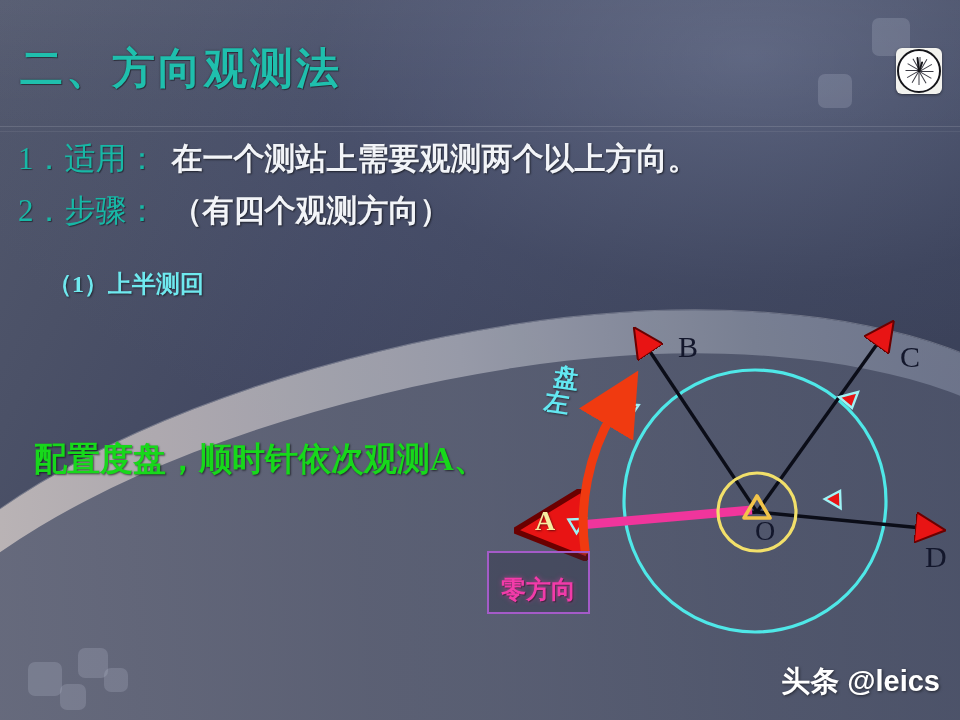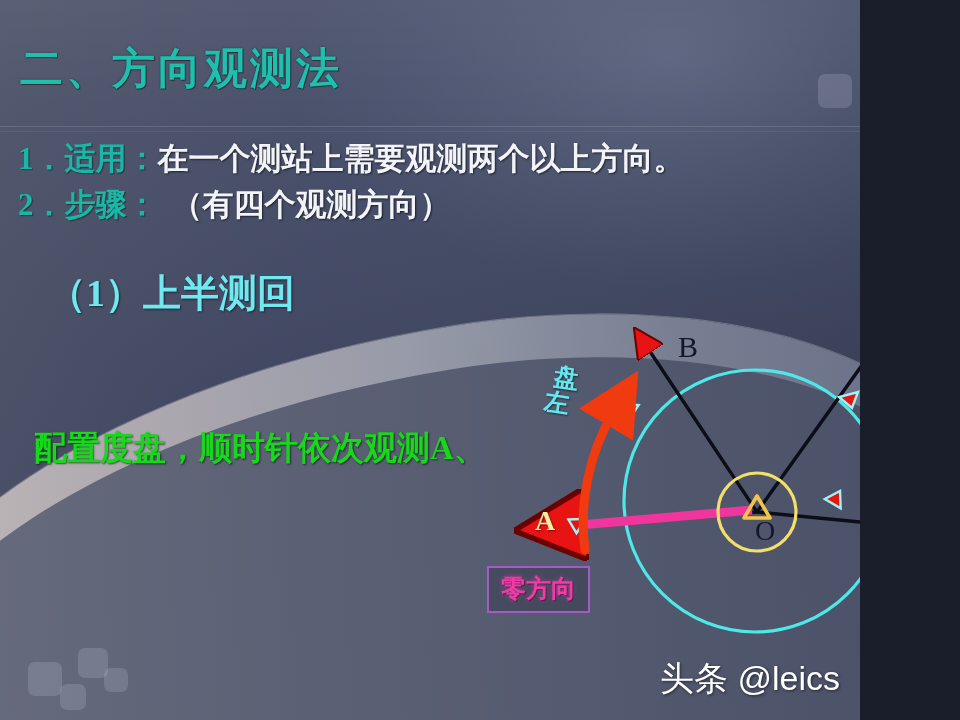--- a/index.html
+++ b/index.html
@@ -1,18 +1,18 @@
 <!DOCTYPE html>
 <html><head>
 <meta charset="utf-8">
 <style>
   html,body{margin:0;padding:0;background:#1a1e2b;}
   #slide{
     position:relative;
-    width:860px;height:720px;
+    width:960px;height:720px;
     overflow:hidden;
     font-family:"Liberation Serif", serif;
     background:
       radial-gradient(ellipse 140% 100% at 78% 8%, rgba(120,130,160,0.55) 0%, rgba(90,100,130,0.25) 32%, rgba(0,0,0,0) 62%),
       linear-gradient(116deg, #52586d 0%, #4b5167 16%, #414761 36%, #3b4159 55%, #373d54 72%, #333950 100%);
   }
   
   .band{position:absolute;left:-12%;top:46%;width:130%;height:120%;
     background:linear-gradient(96deg,#cfc6c2 0%, #b9b3b6 22%, #9ea1ae 48%, #7d8497 70%, #666e86 100%);
     border-radius:58% 46% 0 0 / 34% 30% 0 0;
@@ -41,52 +41,52 @@
   .hand{position:absolute;left:50%;top:50%;background:#15151a;transform-origin:0 50%;border-radius:1px;}
   .tickring{position:absolute;inset:3px;border-radius:50%;}
   .tk{position:absolute;left:50%;top:50%;width:1px;height:14px;background:#3a3a44;transform-origin:50% 0;}
 
   
   #title{position:absolute;left:20px;top:40px;font-size:43px;letter-spacing:3px;
     color:#1fbfad;font-weight:bold;
     text-shadow:0 0 2px rgba(0,0,0,.5), 1px 1px 0 rgba(0,0,0,.35);}
 
   .row{position:absolute;white-space:nowrap;}
-  .teal{color:#17b8a6;font-weight:bold;text-shadow:1px 1px 1px rgba(0,0,0,.45);}
+  .teal{color:#17b8a6;font-weight:normal;text-shadow:1px 1px 1px rgba(0,0,0,.45);}
   .white{color:#f2f4f8;font-weight:bold;text-shadow:1px 1px 2px rgba(0,0,0,.6);}
   .cyan{color:#6fe9ef;font-weight:bold;text-shadow:1px 1px 2px rgba(0,0,0,.55);}
   .green{color:#17d81b;font-weight:bold;text-shadow:1px 1px 2px rgba(0,0,0,.6);}
 
   #line1{left:18px;top:138px;font-size:31px;}
-  #line2{left:18px;top:184px;font-size:31px;}
-  #sub1{left:48px;top:268px;font-size:38px;}
+  #line2{left:18px;top:190px;font-size:31px;}
+  #sub1{left:48px;top:268px;font-size:24px;}
   .body-line{left:34px;font-size:33px;}
-  #b1{top:327px;} #b2{top:382px;} #b3{top:426px;text-align:right;} #b4{top:492px;}
+  #b1{top:327px;} #b2{top:382px;} #b3{top:437px;text-align:right;} #b4{top:492px;}
 
   
   #diagram{position:absolute;left:480px;top:300px;width:480px;height:340px;}
   #diagram svg{display:block;}
   .lbl{position:absolute;font-family:"Liberation Serif", serif;}
   #lblB{left:678px;top:330px;font-size:30px;color:#13172c;}
   #lblC{left:900px;top:340px;font-size:30px;color:#13172c;}
   #lblD{left:925px;top:540px;font-size:30px;color:#13172c;}
   #lblO{left:755px;top:515px;font-size:28px;color:#13172c;}
   #lblA{left:535px;top:505px;font-size:28px;color:#f6eda0;font-weight:bold;
     text-shadow:1px 1px 2px rgba(0,0,0,.5);}
 
   #panzuo{position:absolute;left:552px;top:365px;font-size:25px;color:#63e8f2;font-weight:bold;
     line-height:1.02;transform:rotate(8deg);text-shadow:1px 1px 2px rgba(0,0,0,.55);}
 
-  #zeroBox{position:absolute;left:487px;top:551px;padding:4px 12px 6px 12px;
-    border:2px solid #a45bc8;background:rgba(40,44,62,.35);margin-top:15px;}
+  #zeroBox{position:absolute;left:487px;top:551px;padding:20px 12px 6px 12px;
+    border:2px solid #a45bc8;background:rgba(40,44,62,.35);}
   #zeroBox span{font-size:25px;color:#f23ba9;font-weight:bold;
     text-shadow:0 0 5px rgba(242,59,169,.55), 1px 1px 1px rgba(0,0,0,.5);}
 
-  #watermark{position:absolute;right:20px;bottom:18px;font-size:34px;color:#ffffff;
-    font-family:"Liberation Sans", sans-serif;font-weight:normal;
+  #watermark{position:absolute;right:20px;bottom:18px;font-size:29px;color:#ffffff;
+    font-family:"Liberation Sans", sans-serif;font-weight:bold;
     text-shadow:1px 1px 3px rgba(0,0,0,.55);}
 </style>
 </head>
 <body>
 
 <div id="slide">
 
   <div class="band"></div>
   <div class="band2"></div>
   <div class="topsheen"></div>
@@ -117,21 +117,21 @@
         <div class="tk" style="transform:rotate(330deg) translateX(-50%)"></div>
       </div>
       <div class="hand" style="width:15px;height:2px;transform:rotate(-96deg)"></div>
       <div class="hand" style="width:11px;height:2px;transform:rotate(-72deg)"></div>
     </div>
   </div>
 
   <div id="title">二、方向观测法</div>
 
   <div class="row" id="line1">
-    <span class="teal">1．适用：</span><span class="white" style="">在一个测站上需要观测两个以上方向。</span>
+    <span class="teal">1．适用：</span><span class="white" style="margin-left:14px">在一个测站上需要观测两个以上方向。</span>
   </div>
   <div class="row" id="line2">
     <span class="teal">2．步骤：</span><span class="white" style="margin-left:14px">（有四个观测方向）</span>
   </div>
 
   <div class="row cyan" id="sub1">（1）上半测回</div>
   <div class="row body-line green" id="b3">配置度盘，顺时针依次观测A、</div>
 
   <div id="diagram">
     <svg width="480" height="340" viewBox="0 0 480 340">

